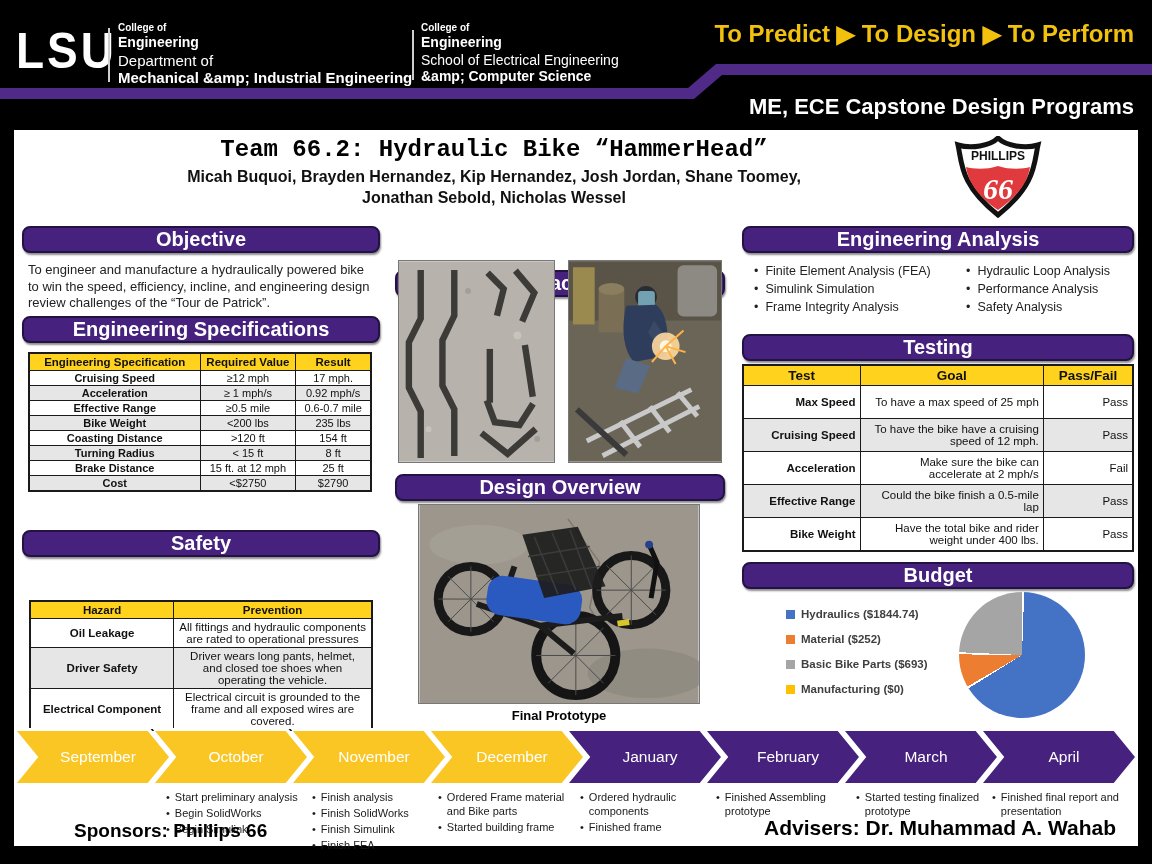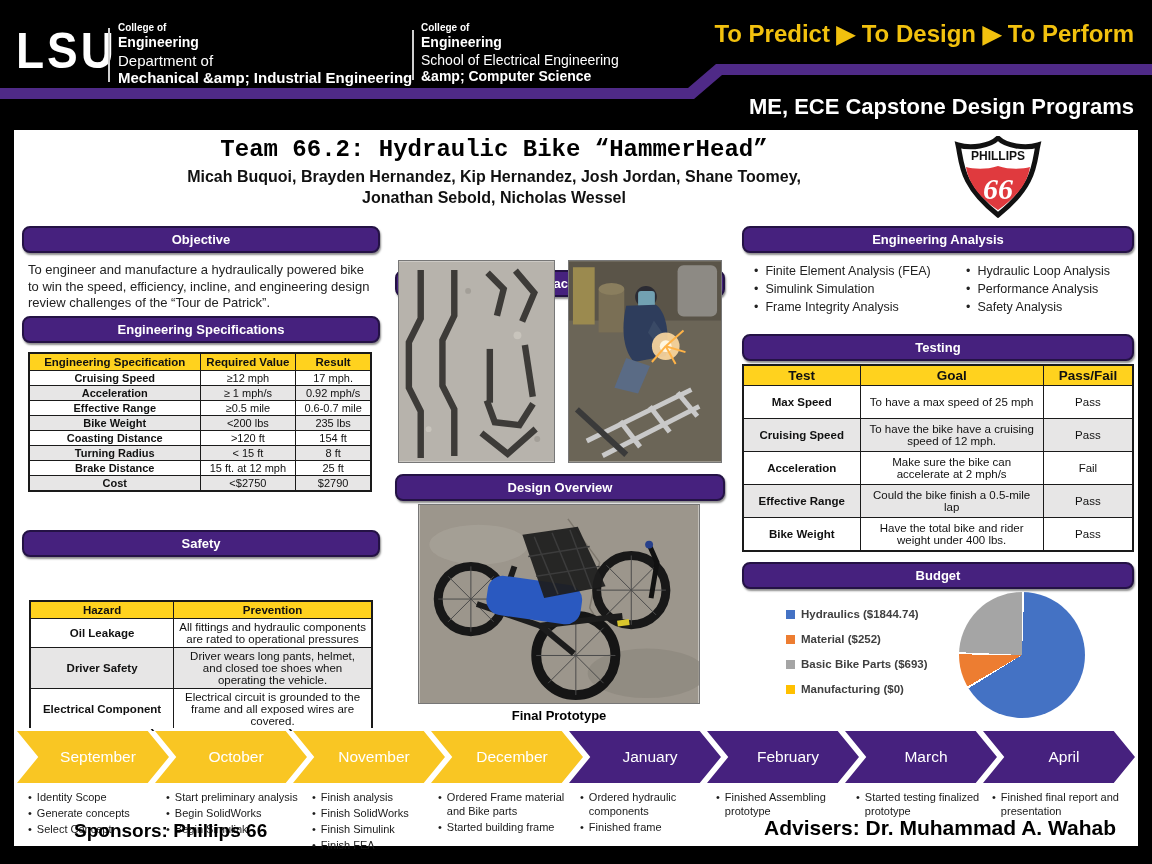--- a/index.html
+++ b/index.html
@@ -22,35 +22,35 @@
   .program { position:absolute; right:18px; top:94px; color:#fff; font-size:22px; font-weight:700; }
   #stripe-svg { position:absolute; left:0; top:0; }
 
   
   #poster { position:absolute; left:14px; top:130px; width:1124px; height:716px; background:#fff; color:#111; }
   .poster-title { position:absolute; left:40px; top:6px; width:880px; text-align:center;
                   font-size:24px; font-weight:800; color:#000;font-family:Liberation Mono, monospace; }
   .members { position:absolute; left:40px; width:880px; text-align:center; font-size:16px; font-weight:700; }
 
   .sec-head { position:absolute; height:27px; background:#46217E; border:2px solid #241245; border-radius:8px;
-              color:#fff; font-size:13px; font-weight:700; text-align:center; line-height:23px;
+              color:#fff; font-size:20px; font-weight:700; text-align:center; line-height:23px;
               box-shadow:1px 2px 2px rgba(0,0,0,.45); }
 
   .body-text { position:absolute; font-size:13px; color:#222; line-height:1.28; }
 
   table { border-collapse:collapse; }
   .ptable { position:absolute; border:2px solid #1a1a1a; width:344px; }
   .ptable th { background:#FFD21E; font-weight:700; font-size:11.5px; border:1px solid #1a1a1a; padding:2px 2px; }
   .ptable td { border:1px solid #1a1a1a; font-size:11px; text-align:center; padding:1px 3px; }
   .ptable tr:nth-child(odd) td { background:#E7E6E6; }
   .ptable td.b { font-weight:700; }
 
   .ttable { position:absolute; border:2px solid #1a1a1a; width:392px; }
   .ttable th { background:#FFD21E; font-weight:700; font-size:13.5px; border:1px solid #1a1a1a; padding:2px; }
-  .ttable td { border:1px solid #1a1a1a; font-size:11.5px; text-align:center; padding:2px 4px; height:33px; }
+  .ttable td { border:1px solid #1a1a1a; font-size:11.5px; text-align:right; padding:2px 4px; height:33px; }
   .ttable tr:nth-child(odd) td { background:#E7E6E6; }
   .ttable td.b { font-weight:700; }
 
   .stable { position:absolute; border:2px solid #1a1a1a; width:344px; }
   .stable th { background:#FFD21E; font-weight:700; font-size:11.5px; border:1px solid #1a1a1a; padding:2px; }
   .stable td { border:1px solid #1a1a1a; font-size:11.5px; text-align:center; padding:2px 5px; }
   .stable tr:nth-child(odd) td { background:#E7E6E6; }
   .stable td.b { font-weight:700; }
 
   ul.bullets { list-style:none; }
@@ -403,25 +403,20 @@
       <div class="outer"></div>
       <div class="fill" style="background: rgb(70, 33, 126);"></div>
       <div class="label">March</div>
     </div>
   <div class="chev" style="left:966px;">
       <div class="outer"></div>
       <div class="fill" style="background: rgb(70, 33, 126);"></div>
       <div class="label">April</div>
     </div>
 
-  <ul class="tl-col" style="left:14px;">
-    <li>Identity Scope</li>
-    <li>Generate concepts</li>
-    <li>Select Concept</li>
-  </ul>
   <ul class="tl-col" style="left:152px; width:146px;">
     <li>Start preliminary analysis</li>
     <li>Begin SolidWorks</li>
     <li>Begin Simulink</li>
   </ul>
   <ul class="tl-col" style="left:298px; width:124px;">
     <li>Finish analysis</li>
     <li>Finish SolidWorks</li>
     <li>Finish Simulink</li>
     <li>Finish FEA</li>

